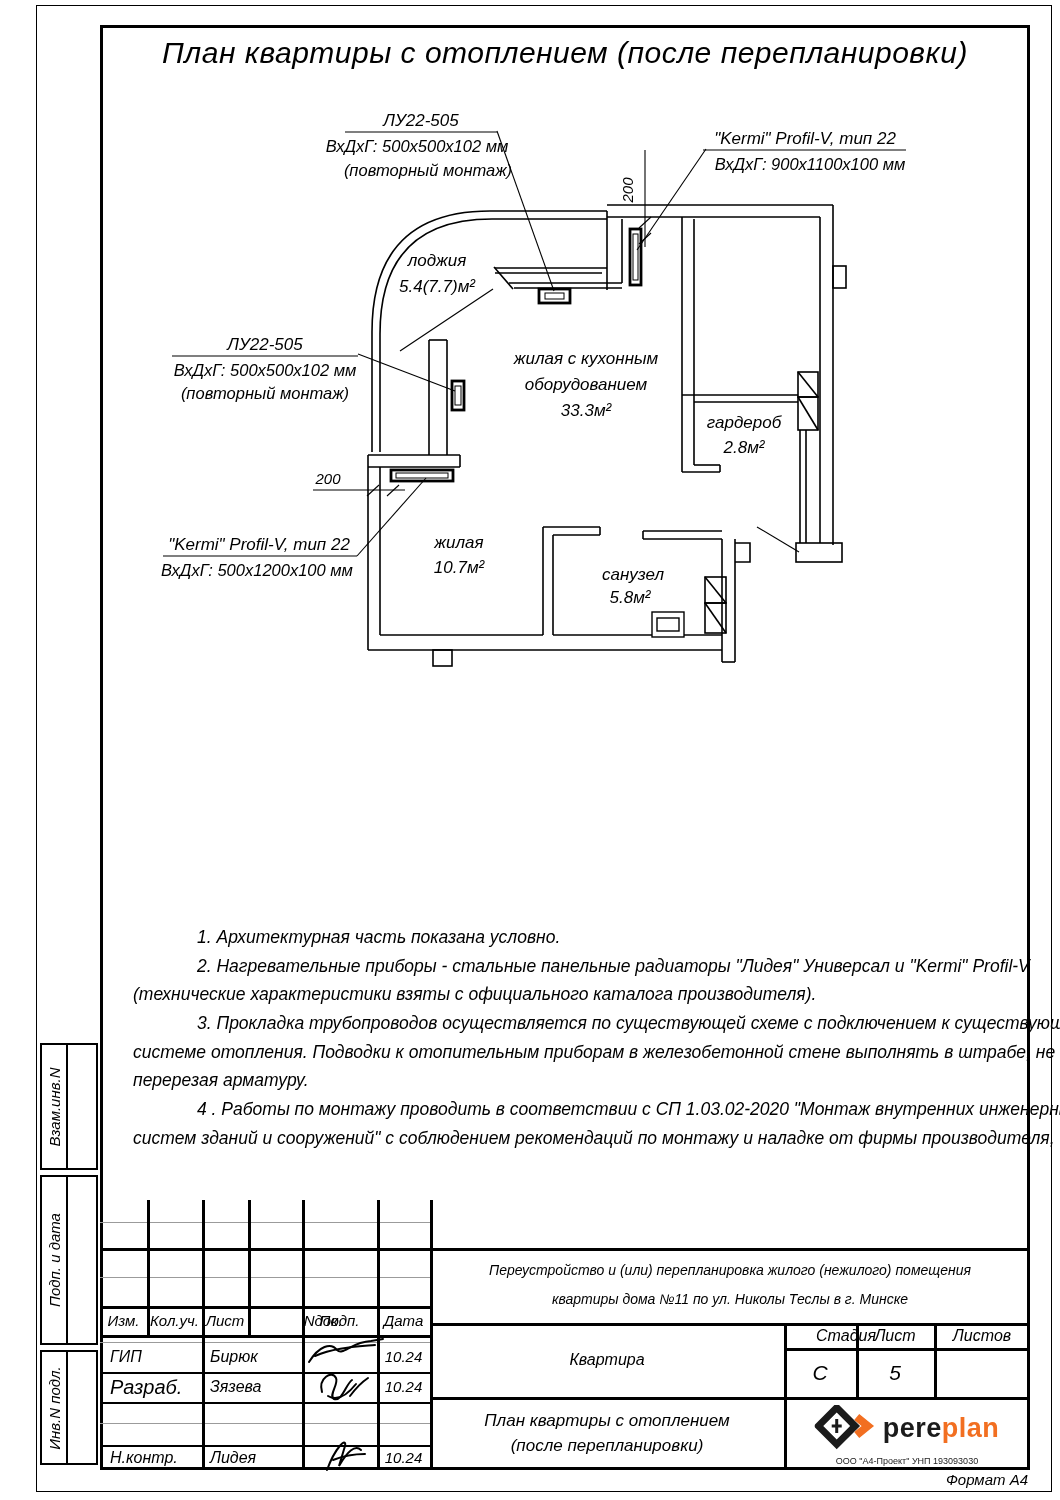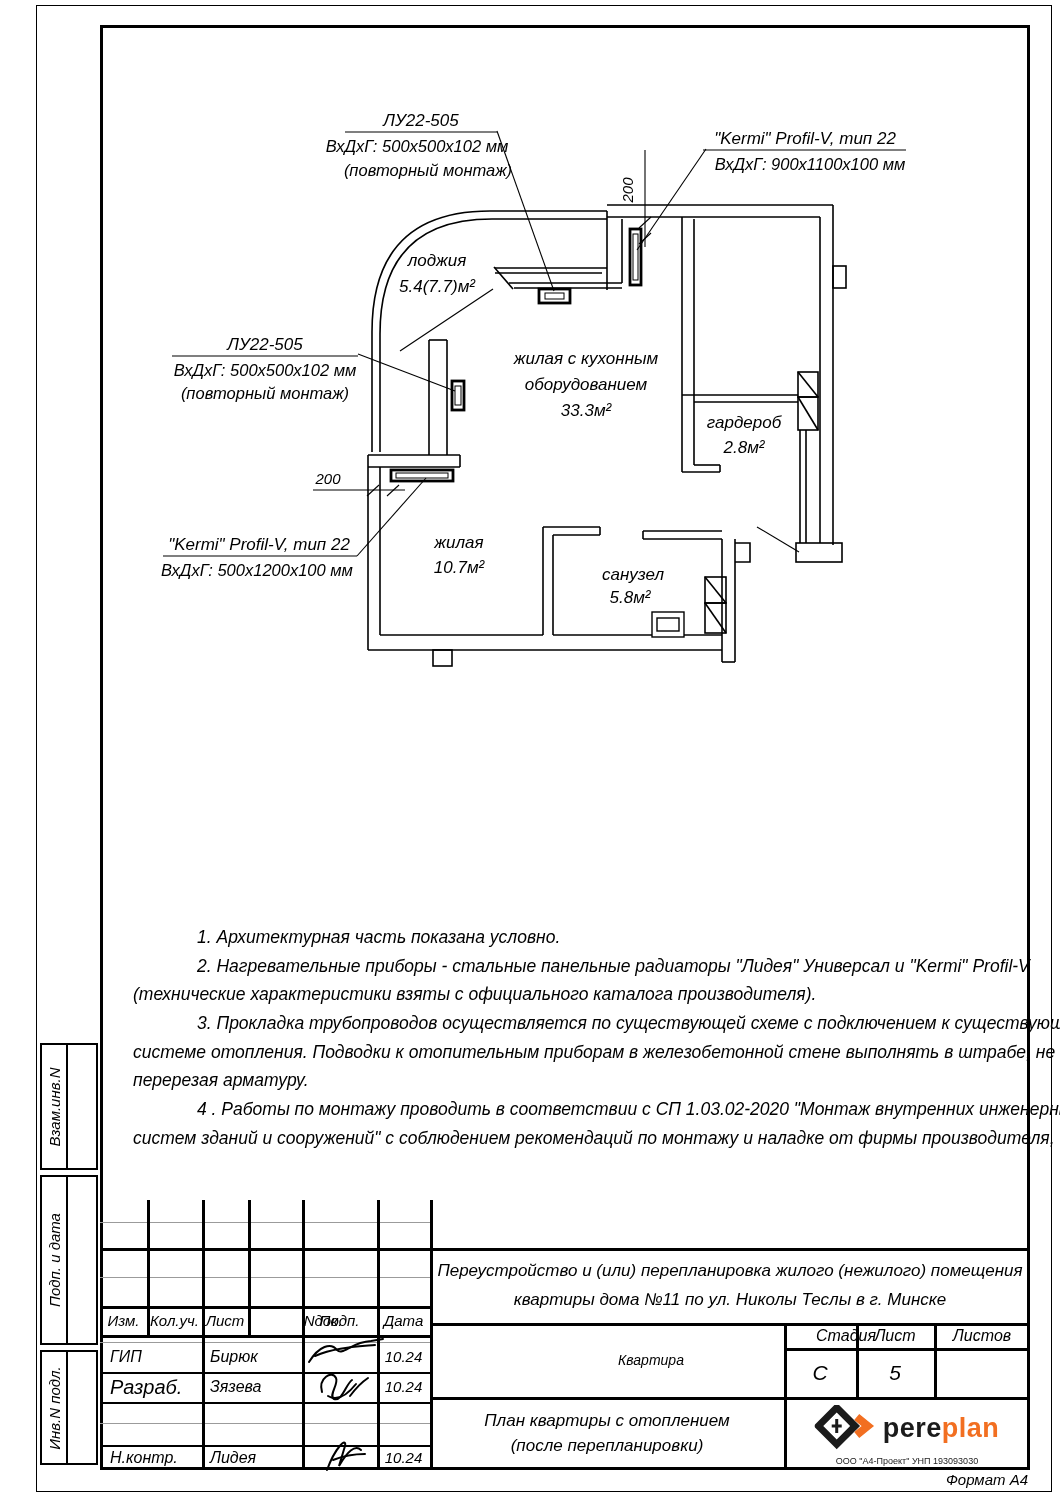--- a/index.html
+++ b/index.html
@@ -41,20 +41,21 @@
   .sig{position:absolute;}
 </style>
 </head>
 <body>
 
 <div class="page abs" style="left:0;top:0;width:1060px;height:1500px;">
 
   <div class="outer-border"></div>
   <div class="frame"></div>
 
+  <div class="sheet-title">План квартиры с отоплением (после перепланировки)</div>
 
   <svg class="abs" style="left:100px;top:95px;" width="930" height="625" viewBox="100 95 930 625">
 
     <g stroke="#000" fill="none" stroke-width="1.6">
 
       <path d="M 372,452 L 372,332 Q 372,211 490,211 L 607,211"></path>
       <path d="M 380,452 L 380,334 Q 380,219 492,219 L 607,219"></path>
 
       <path d="M 607,205 H 833"></path>
       <path d="M 607,217 H 820"></path>
@@ -290,26 +291,26 @@
         <path d="M16,30 C26,36 36,28 44,18 M38,30 C44,22 50,16 56,12"></path>
       </g>
     </svg>
     <svg class="sig" style="left:215px;top:230px;" width="66" height="44" viewBox="0 0 66 44">
       <g stroke="#000" stroke-width="2" fill="none" stroke-linecap="round">
         <path d="M12,40 C20,18 32,6 30,16 L24,36 C32,22 40,14 46,20"></path>
         <path d="M18,30 C28,26 38,24 50,24"></path>
       </g>
     </svg>
 
-    <div class="cell ctr" style="left:330px;top:56px;width:600px;line-height:29px;font-size:17px;">
+    <div class="cell ctr" style="left:330px;top:56px;width:600px;line-height:29px;font-size:14px;">
       <div>Переустройство и (или) перепланировка жилого (нежилого) помещения</div>
       <div>квартиры дома  №11 по ул. Николы Теслы в г. Минске</div>
     </div>
 
-    <div class="cell ctr" style="left:330px;top:123px;width:354px;height:74px;line-height:74px;font-size:14px;padding-left:44px;">Квартира</div>
+    <div class="cell ctr" style="left:330px;top:123px;width:354px;height:74px;line-height:74px;font-size:16px;">Квартира</div>
 
     <div class="cell ctr" style="left:330px;top:208px;width:354px;line-height:25px;font-size:17px;">
       <div>План квартиры с отоплением</div>
       <div>(после перепланировки)</div>
     </div>
 
     <div class="cell ctr" style="left:684px;top:123px;width:72px;height:25px;line-height:25px;font-size:16px;margin-left:26px;">Стадия</div>
     <div class="cell ctr" style="left:756px;top:123px;width:78px;height:25px;line-height:25px;font-size:16px;">Лист</div>
     <div class="cell ctr" style="left:834px;top:123px;width:96px;height:25px;line-height:25px;font-size:16px;">Листов</div>
     <div class="cell ctr" style="left:684px;top:148px;width:72px;height:49px;line-height:49px;font-size:21px;">С</div>

